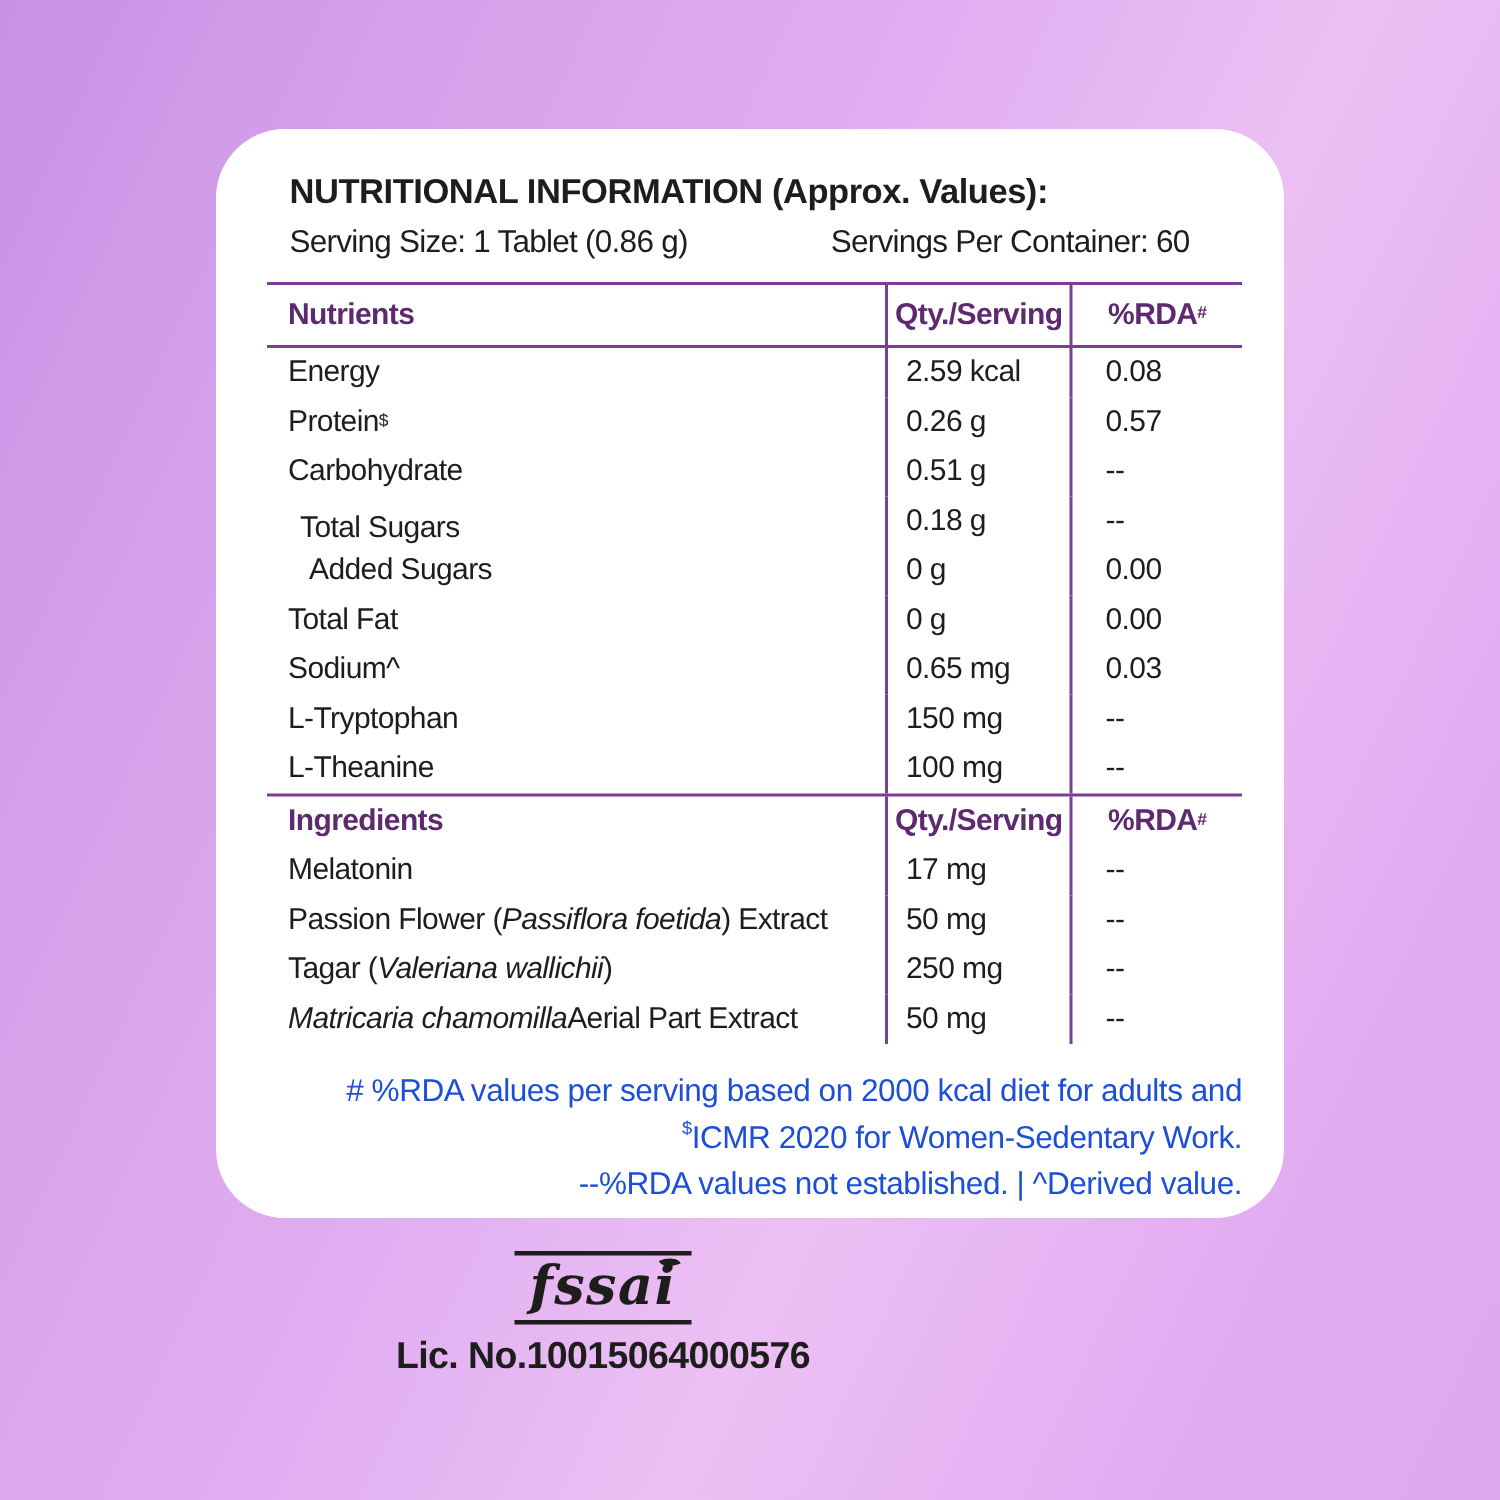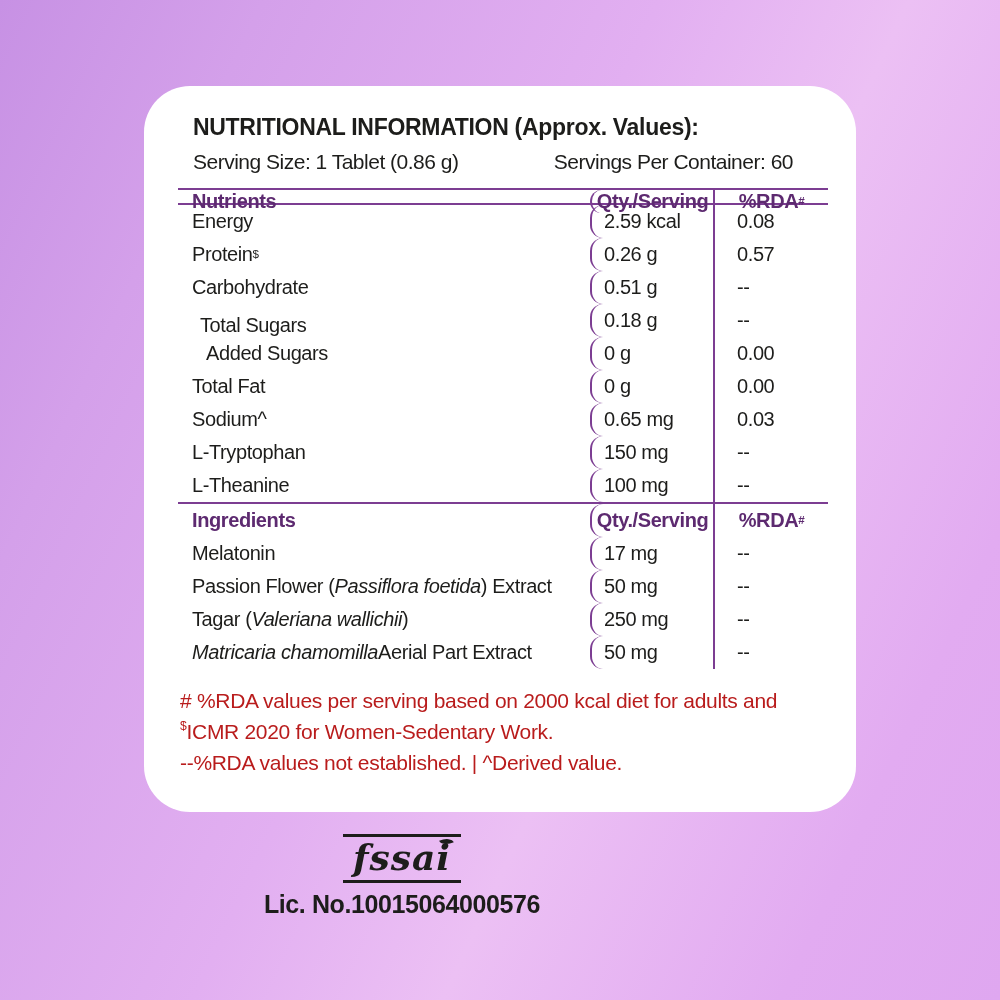--- a/index.html
+++ b/index.html
@@ -46,49 +46,50 @@
   }
   .trow {
     display: grid;
     grid-template-columns: 412px 123px 115px;
     align-items: center;
     height: 33px;
     font-size: 20px;
     letter-spacing: -0.4px;
   }
   .thead1 {
-    height: 17px;
+    height: 44px;
     border-top: 2px solid var(--line);
     border-bottom: 2px solid var(--line);
   }
   .thead2 {
     height: 35px;
     border-top: 2px solid var(--line);
   }
   .thead1 .cell, .thead2 .cell {
     color: var(--accent);
     font-weight: 700;
   }
   .cell { height: 100%; display: flex; align-items: center; white-space: nowrap; overflow: visible; }
   .c1 { padding-left: 14px; }
   .c2, .c3 { border-left: 2px solid var(--line); }
-  .c2 { padding-left: 12px; border-radius: 13px; }
+  .c2 { padding-left: 12px; }
   .c3 { padding-left: 22px; }
   .thead1 .c2, .thead2 .c2, .thead1 .c3, .thead2 .c3 { justify-content: center; padding-left: 0; }
   .ind1 { padding-left: 22px; align-items: flex-end; }
   .ind2 { padding-left: 28px; }
   .it { font-style: italic; }
   .sup { font-size: 58%; vertical-align: super; line-height: 0; position: relative; top: -1px; }
 
   .footnotes {
     margin: 16px 28px 0 36px;
     font-size: 21px;
     letter-spacing: -0.3px;
     line-height: 31px;
-    color: #b91c1c;
+    color: #1d4ed8;
+    text-align: right;
   }
 
   .footer {
     position: absolute;
     left: 0; top: 834px;
     width: 804px;
     text-align: center;
   }
   .fssai-box {
     display: inline-block;

